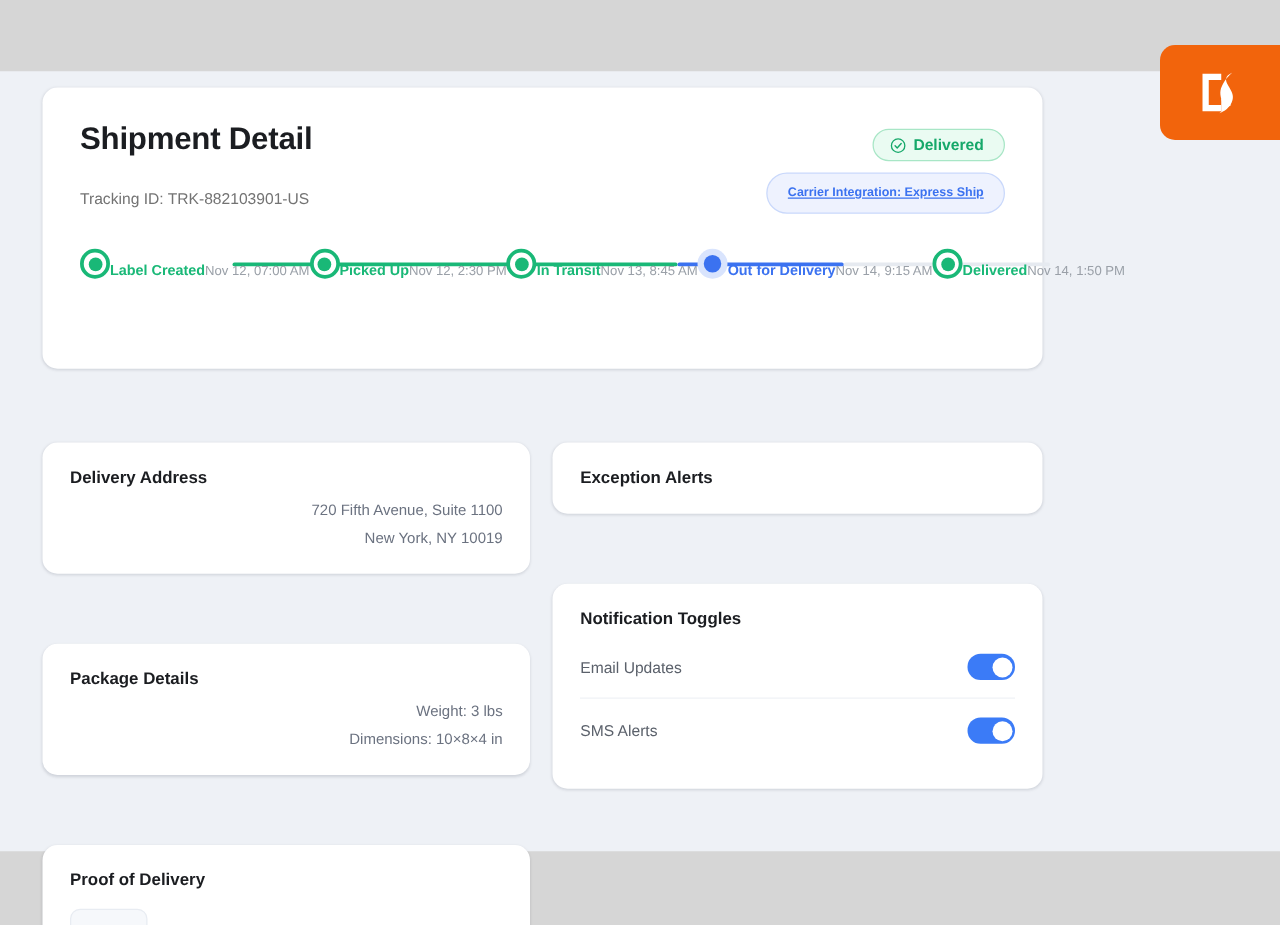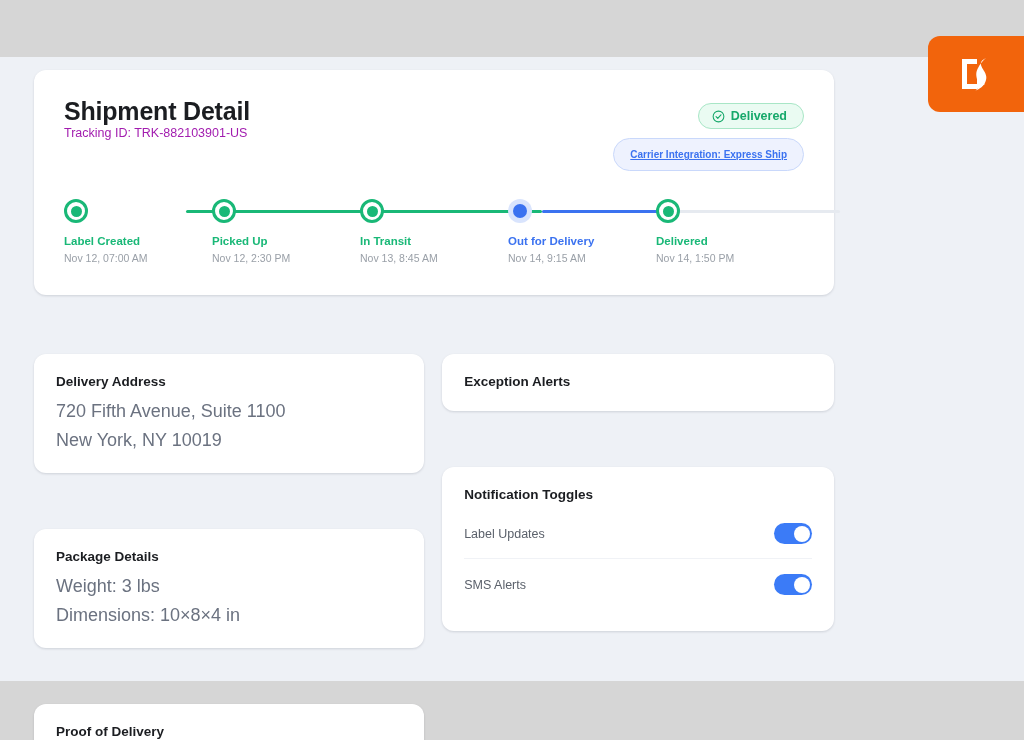--- a/index.html
+++ b/index.html
@@ -38,21 +38,21 @@
     border-radius: 12px;
     box-shadow: 0 1px 3px rgba(16,24,40,.09), 0 1px 2px rgba(16,24,40,.05);
   }
   .hero-card { padding: 27px 30px 24px 30px; position: relative; }
 
   .hero-top { display: flex; justify-content: space-between; align-items: flex-start; }
   .page-title {
     font-size: 25px; font-weight: bold; color: #1b1d21;
     letter-spacing: -.2px; line-height: 1.15;
   }
-  .tracking-id { font-size: 12.5px; color: #a21caf; margin-top: 0; }
+  .tracking-id { font-size: 12.5px; color: #737373; margin-top: 26px; }
 
   .badges { display: flex; flex-direction: column; align-items: flex-end; gap: 9px; padding-top: 6px; }
   .badge-delivered {
     display: inline-flex; align-items: center; gap: 6px;
     background: #eafbf2; border: 1px solid #a8e6c6;
     color: #16a86a; font-size: 12.5px; font-weight: bold;
     padding: 5px 16px 5px 13px; border-radius: 20px;
     position: relative; z-index: 5;
   }
   .badge-carrier {
@@ -64,21 +64,21 @@
 
   
   .stepper { position: relative; height: 72px; margin-top: 28px; }
   .track { position: absolute; left: 0; right: 0; top: 0; height: 24px; }
   .seg { position: absolute; height: 3px; top: 10.5px; border-radius: 2px; }
   .seg.done { background: #19b877; }
   .seg.active { background: #3b72f0; }
   .seg.todo { background: #e6eaf0; }
 
   .steps { position: absolute; left: 0; right: 0; top: 0; display: flex; }
-  .step { flex: 1; display: flex; flex-direction: column; align-items: flex-start; }
+  .step { flex: 1; display: flex; align-items: flex-end; }
   .marker { width: 24px; height: 24px; border-radius: 50%; display: block; position: relative; }
   .marker.done {
     background: #ffffff; border: 3px solid #19b877;
   }
   .marker.done::after {
     content: ""; position: absolute; left: 3.5px; top: 3.5px;
     width: 11px; height: 11px; border-radius: 50%; background: #19b877;
   }
   .marker.current {
     background: #d9e4fd;
@@ -93,21 +93,21 @@
   .step-time { font-size: 10.5px; color: #9aa0a8; margin-top: 5px; white-space: nowrap; }
 
   
   .cols { display: flex; gap: 18px; margin-top: 23px; align-items: flex-start; }
   .col { display: flex; flex-direction: column; gap: 20px; }
   .col-left { width: 468px; }
   .col-right { width: 470px; }
 
   .card-pad { padding: 20px 22px 22px 22px; margin-top: 36px; }
   .card-title { font-size: 13.5px; font-weight: bold; color: #1b1d21; }
-  .card-line { font-size: 18px; color: #6b7280; margin-top: 12px; }
+  .card-line { font-size: 12px; color: #6b7280; margin-top: 12px; text-align: right; }
   .card-line + .card-line { margin-top: 8px; }
 
   .thumb-row { display: flex; align-items: center; gap: 25px; margin-top: 16px; }
   .thumb {
     width: 62px; height: 48px; border-radius: 8px;
     background: #f6f8fb; border: 1px solid #e8ecf2;
     display: flex; align-items: center; justify-content: center;
   }
   .thumb-label { font-size: 12.5px; color: #6b7280; }
 
@@ -240,21 +240,21 @@
     <div class="col col-right">
 
       <div class="card card-pad">
         <div class="card-title">Exception Alerts</div>
       </div>
 
       <div class="card card-pad">
         <div class="card-title">Notification Toggles</div>
         <div class="toggles-wrap">
           <div class="toggle-row">
-            <span class="toggle-label">Label Updates</span>
+            <span class="toggle-label">Email Updates</span>
             <span class="switch"></span>
           </div>
           <div class="toggle-row">
             <span class="toggle-label">SMS Alerts</span>
             <span class="switch"></span>
           </div>
         </div>
       </div>
 
     </div>

